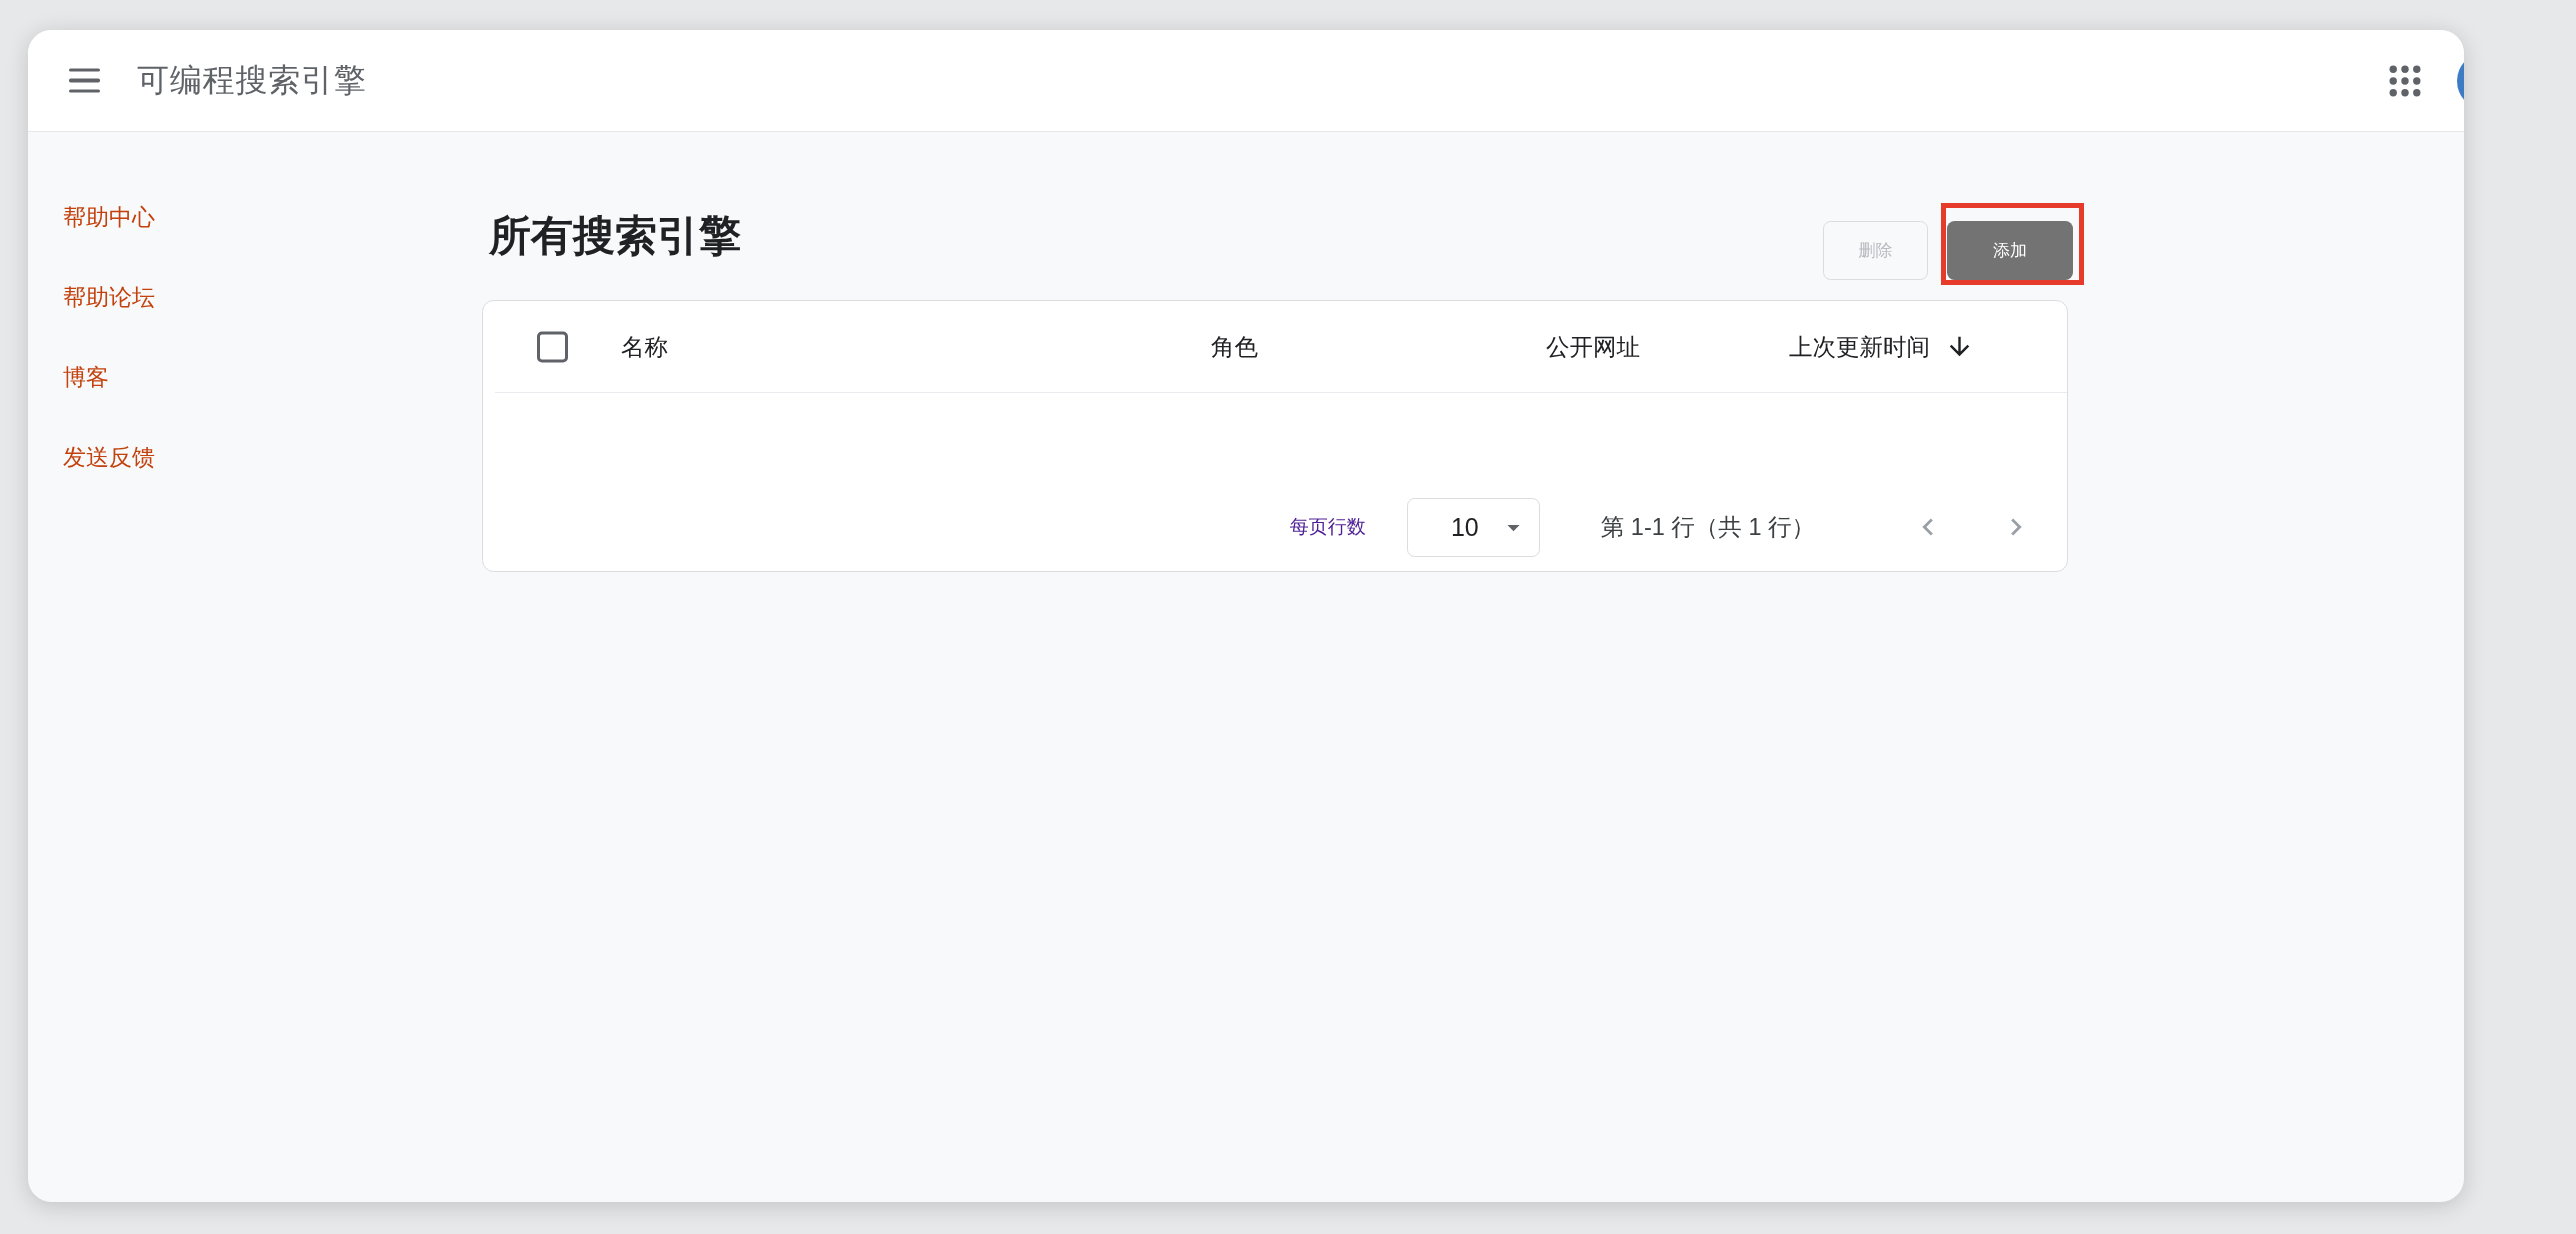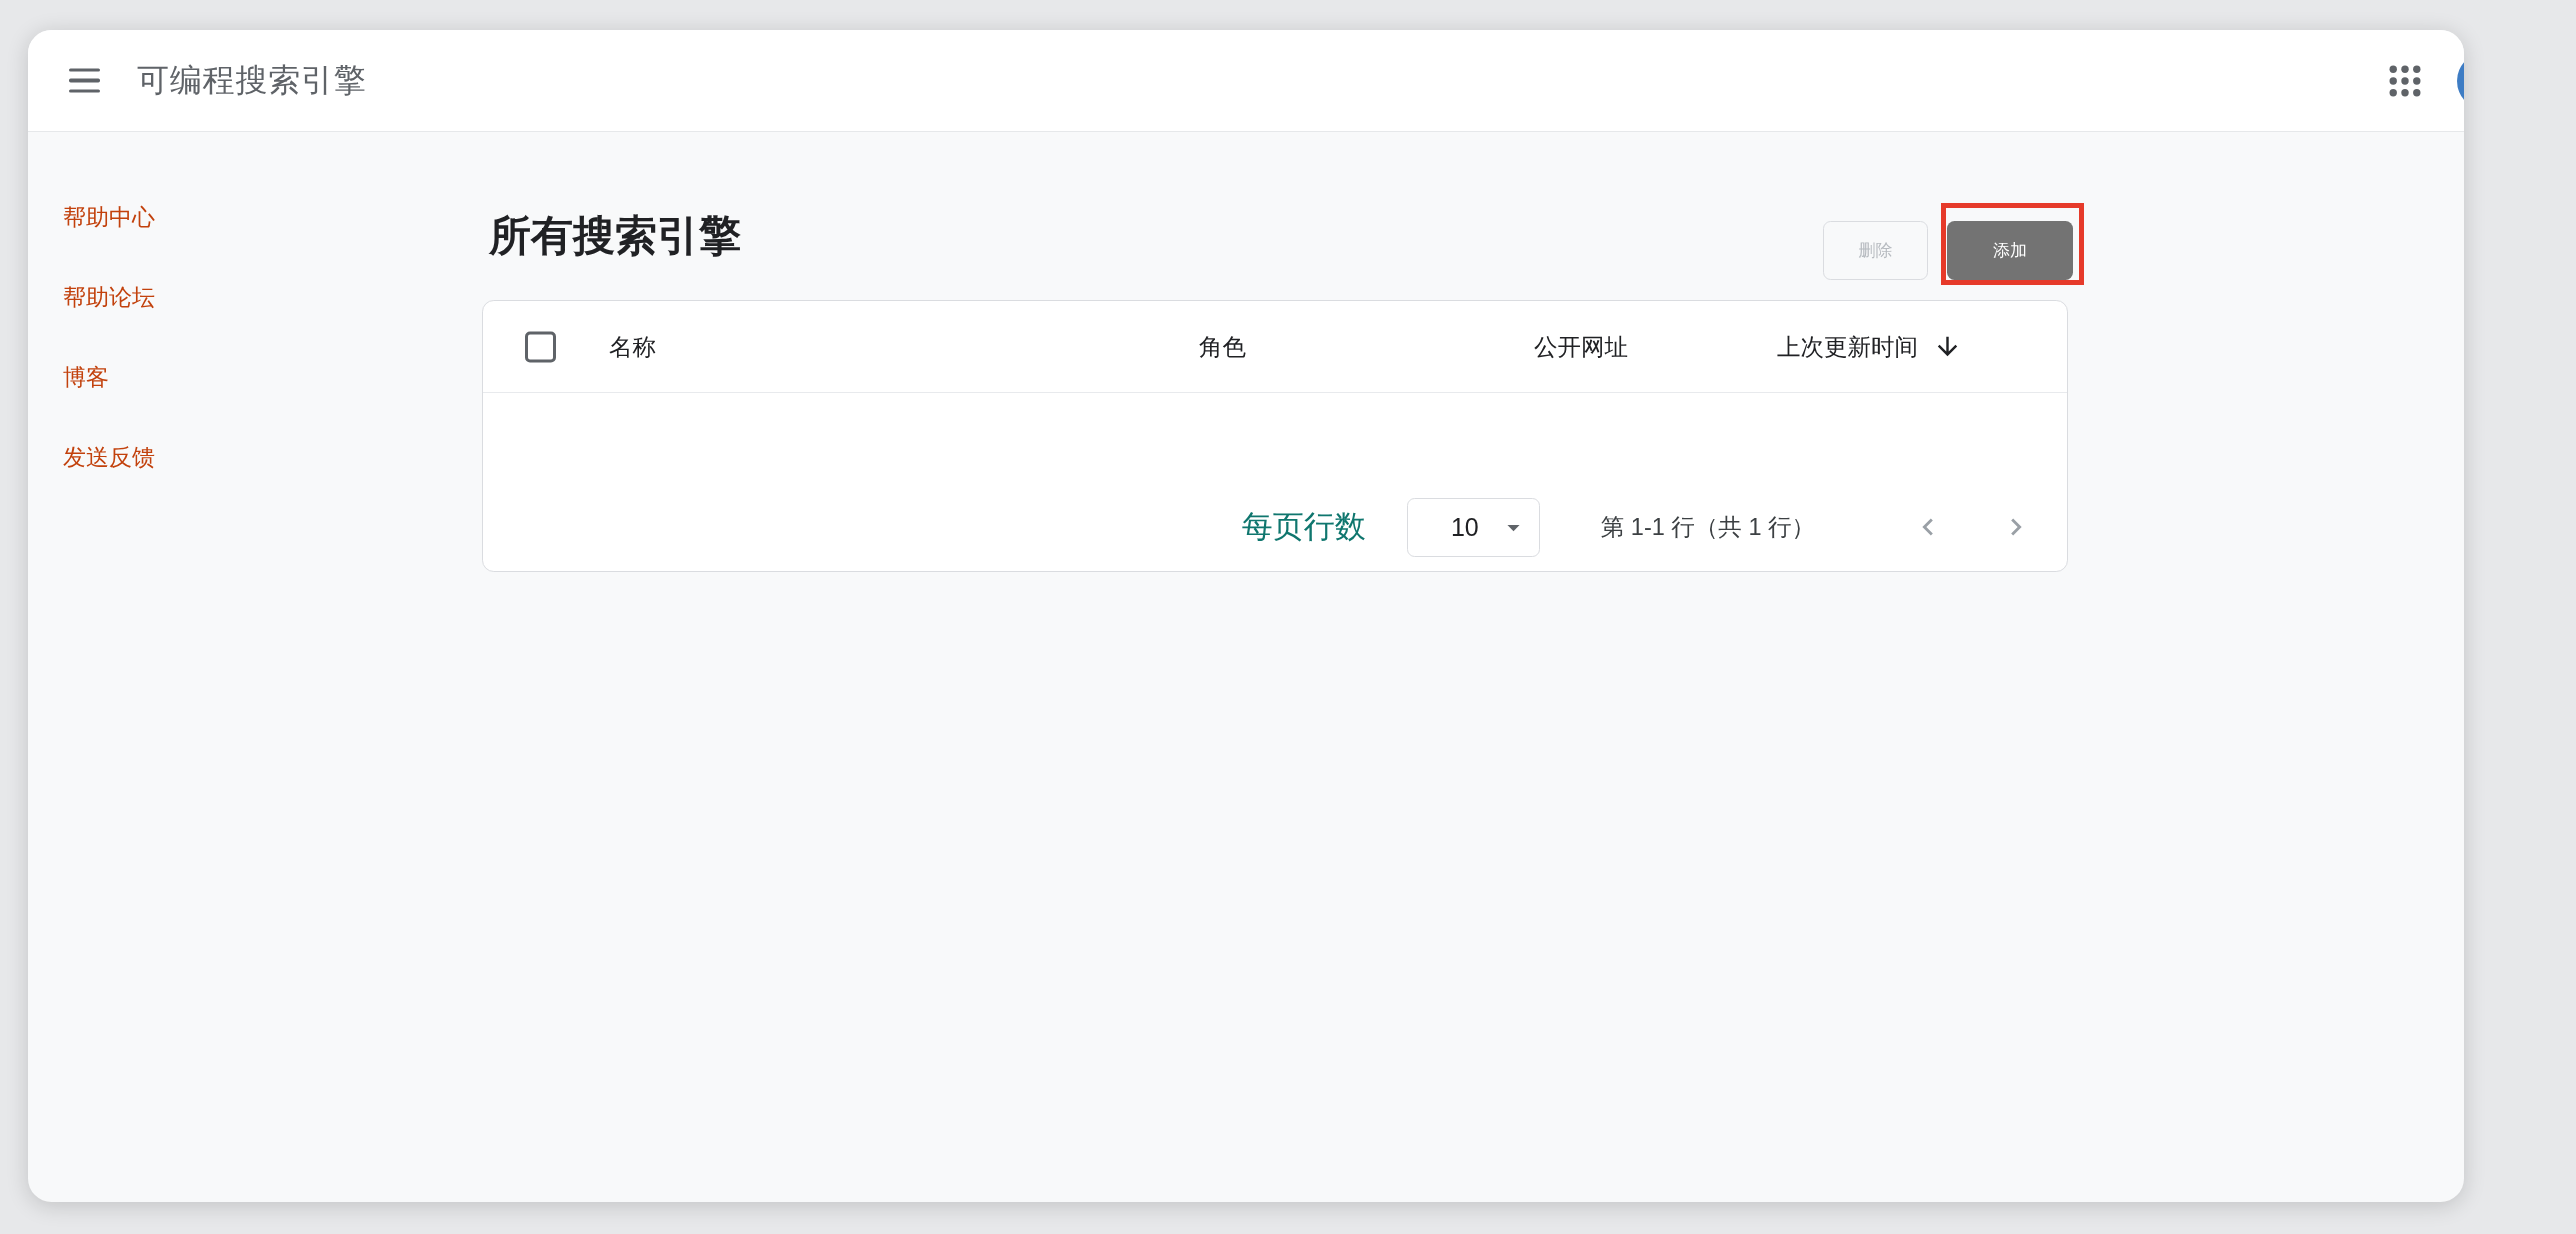--- a/index.html
+++ b/index.html
@@ -78,21 +78,21 @@
     position:absolute; left:1913px; top:173px; width:143px; height:82px;
     border:5.9px solid #e63a2a; pointer-events:none;
   }
   
   .table {
     position:absolute; left:454px; top:270px;
     width:1586px; height:272px;
     background:#ffffff;
     border:1.7px solid #dadce0; border-radius:11.8px;
   }
-  .t-header { position:absolute; left:0; right:0; top:0; height:92px;
+  .t-header { position:absolute; left:12px; right:0; top:0; height:92px;
     border-bottom:1.7px solid #e8eaed; }
   .t-row    { position:absolute; left:0; right:0; top:93px; height:87px;
     border-bottom:1.7px solid #e8eaed; }
   .t-footer { position:absolute; left:0; right:0; bottom:0; top:182px;
     display:flex; align-items:center; justify-content:flex-end; padding-right:34px; }
   .cb {
     position:absolute; left:42px; top:50%; transform:translateY(-50%);
     width:31px; height:31px; appearance:none; -webkit-appearance:none;
     border:3.4px solid #5f6368; border-radius:5px; background:#fff; cursor:pointer;
   }
@@ -100,21 +100,21 @@
     font-size:23.5px; color:#202124; white-space:nowrap; }
   .c-name { left:126px; }
   .c-role { left:716px; }
   .c-url  { left:1051px; }
   .c-date { left:1270px; }
   .hdr { font-weight:500; }
   .sort-hdr { display:flex; align-items:center; gap:15px; cursor:pointer;margin-left:24px; }
   .link { color:#3d53cf; text-decoration:none; cursor:pointer; }
   .url-icon { left:1074px; cursor:pointer; display:flex; }
   
-  .pp-label { font-size:31px; color:#0f766e; white-space:nowrap; }
+  .pp-label { font-size:19px; color:#4c1d95; white-space:nowrap; }
   .pp-select {
     margin-left:41px; width:133px; height:59px;
     border:1.7px solid #dadce0; border-radius:7.6px; background:#fff;
     display:flex; align-items:center; justify-content:center; gap:20px;
     font-size:25px; color:#202124; cursor:pointer;padding-left:32px;
   }
   .range-label { margin-left:61px; font-size:23.5px; color:#3c4043; white-space:nowrap; }
   .pager-btn { background:none; border:none; cursor:pointer; display:flex; padding:0; }
   .pager-prev { margin-left:96px; }
   .pager-next { margin-left:54px; }

